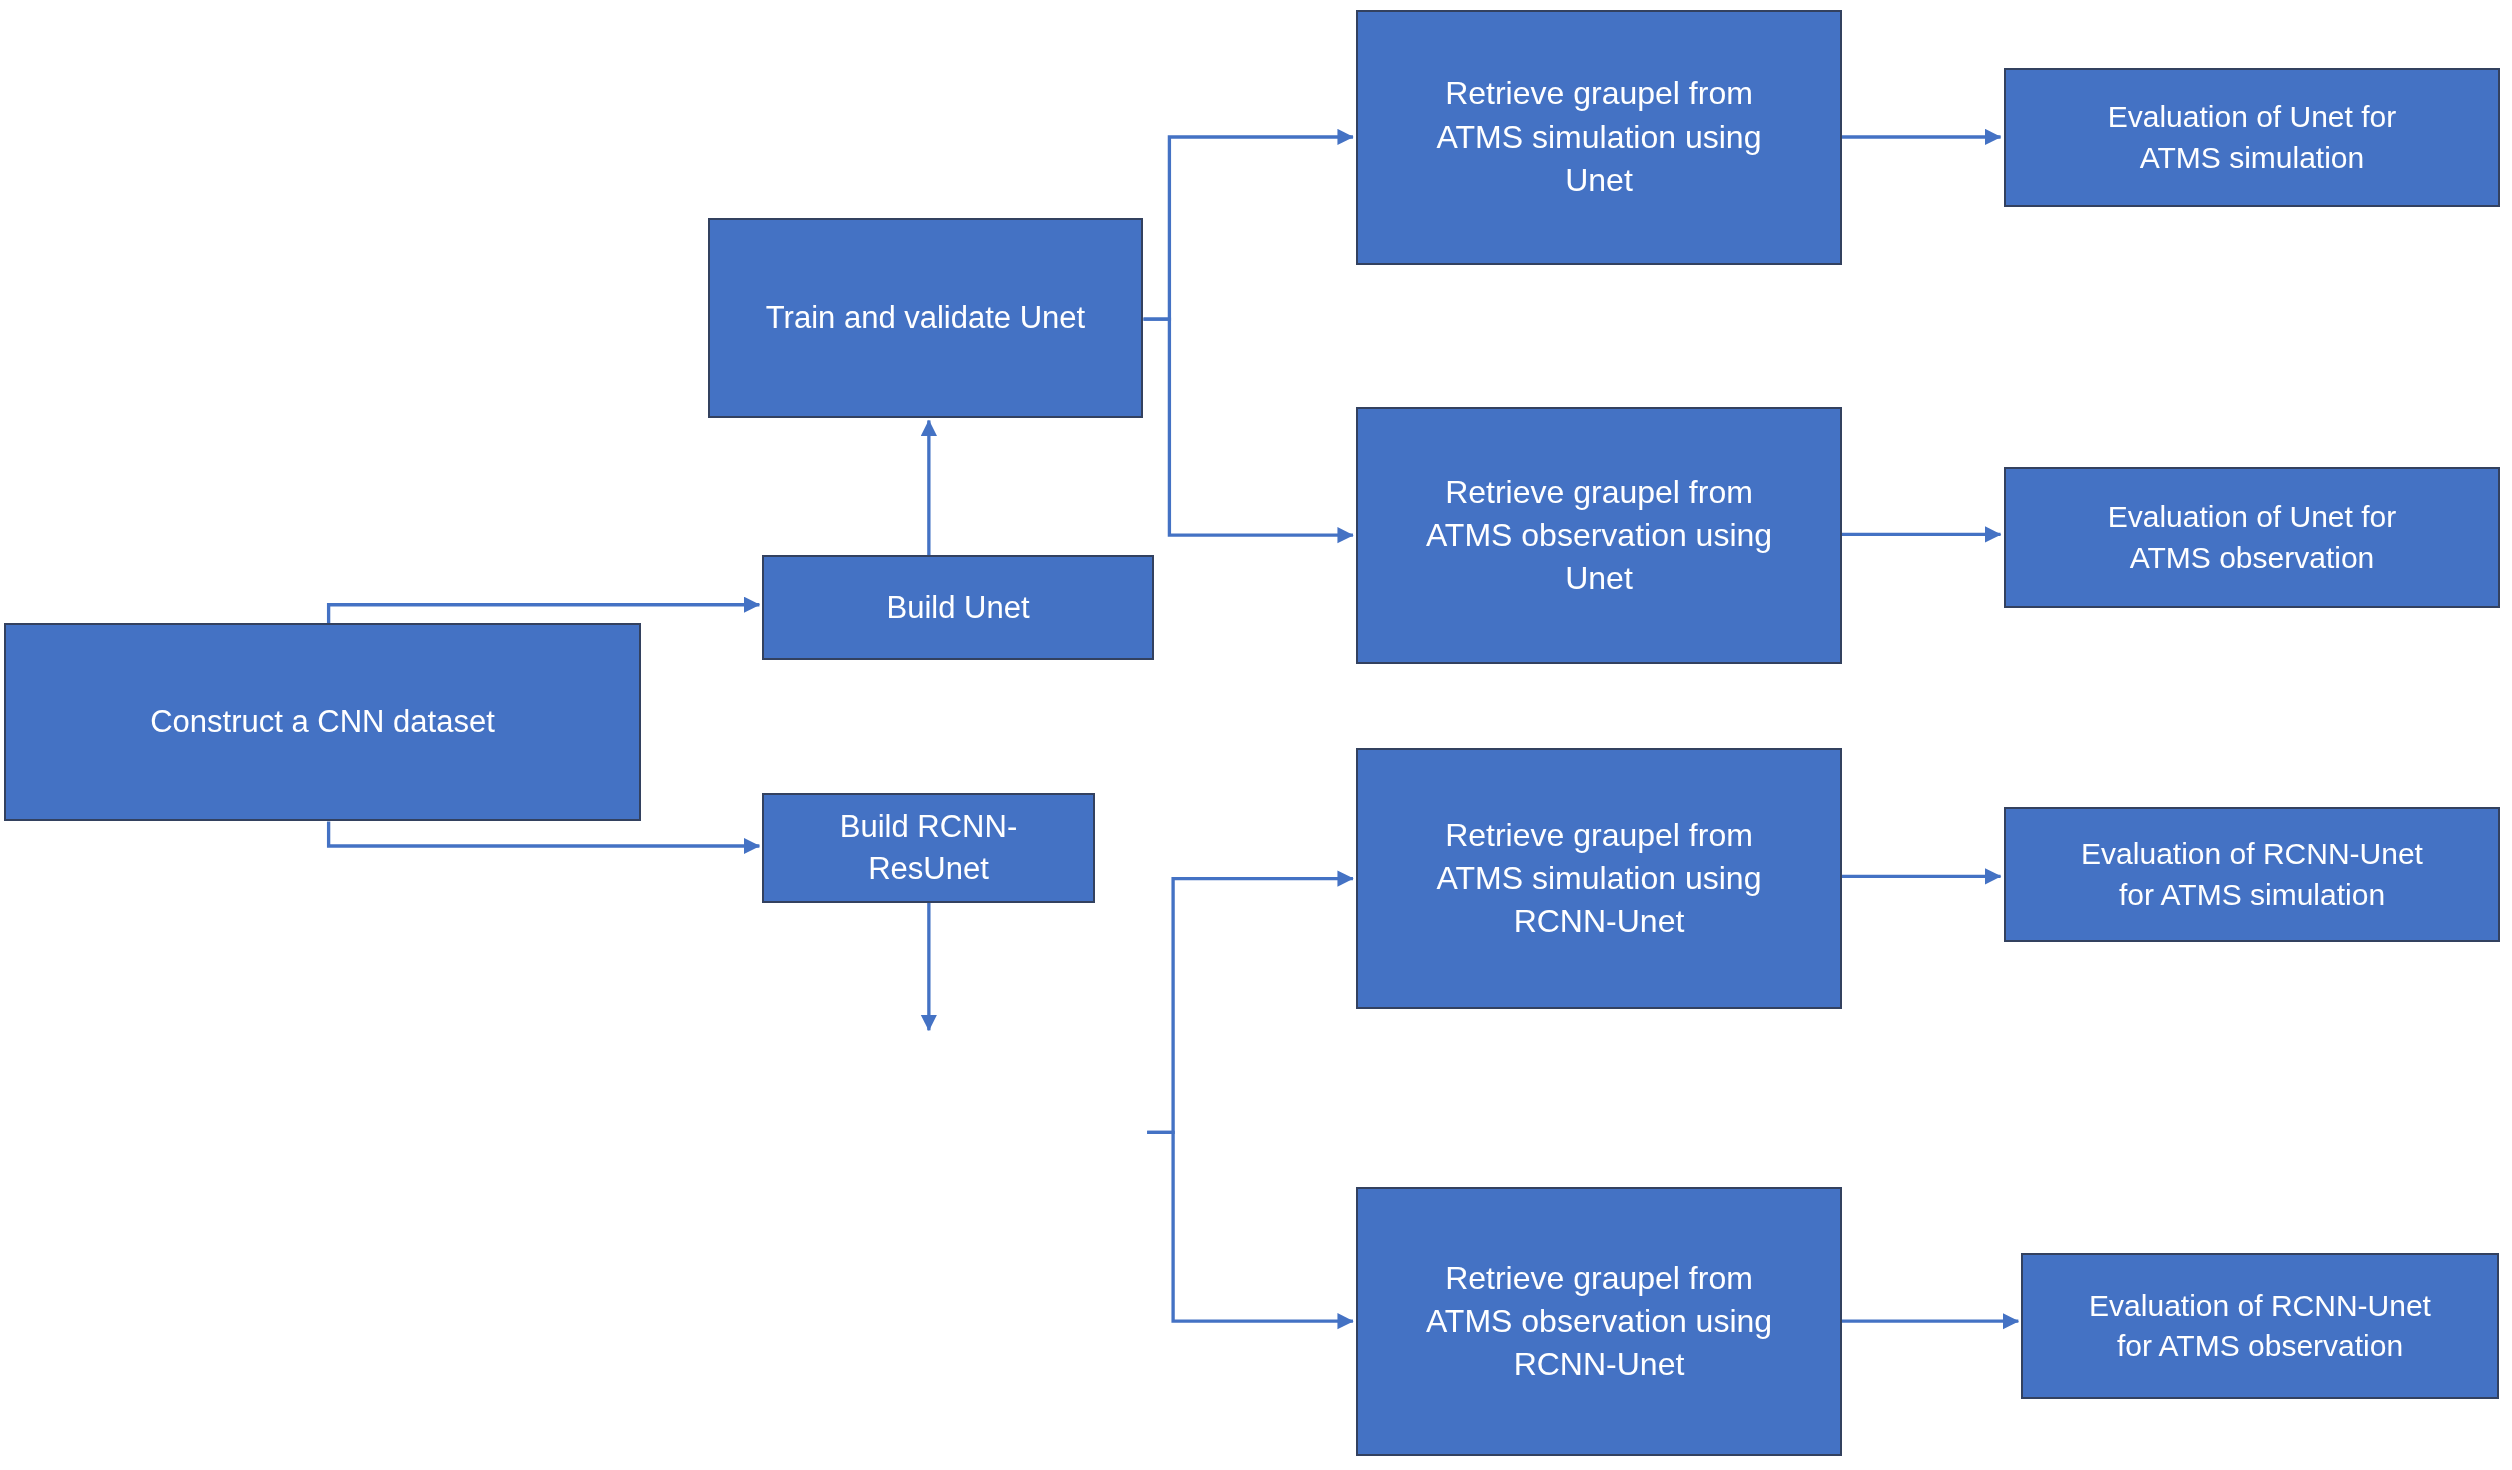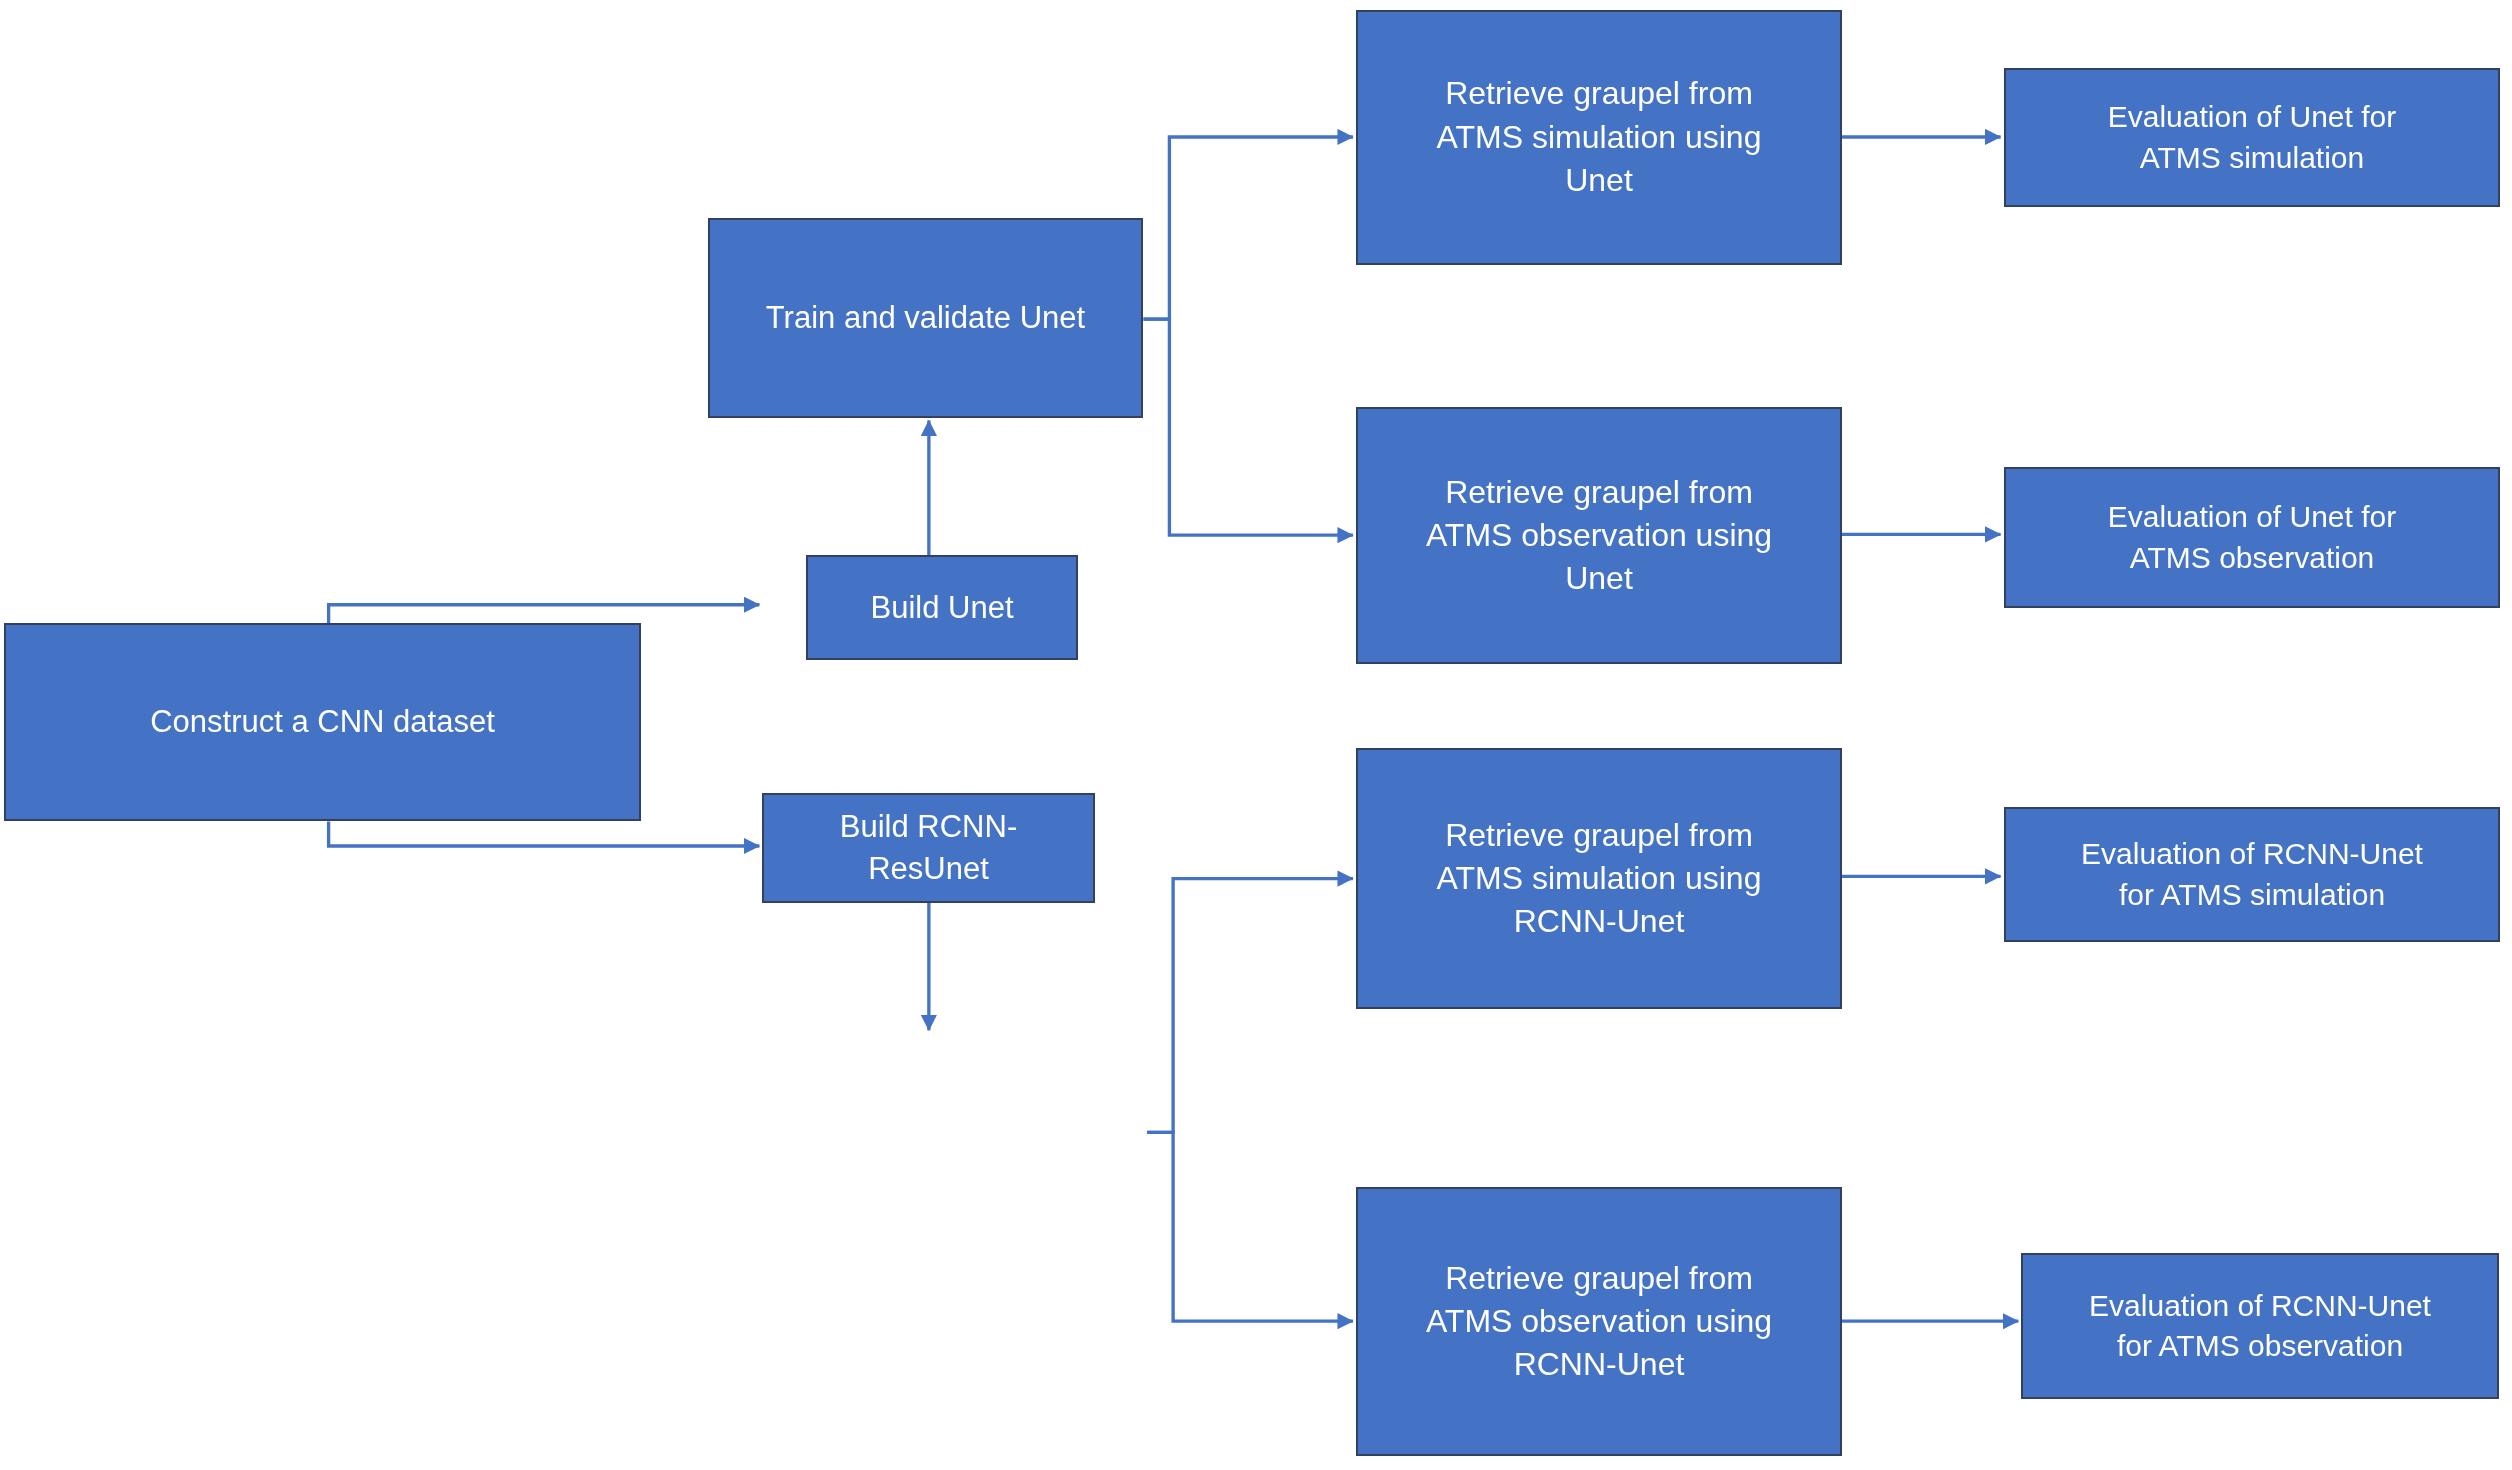--- a/index.html
+++ b/index.html
@@ -64,21 +64,21 @@
     <polyline class="edge" points="2488,185 2703,185" marker-end="url(#arrow)"></polyline>
     <polyline class="edge" points="2488,722 2703,722" marker-end="url(#arrow)"></polyline>
     <polyline class="edge" points="2488,1184 2703,1184" marker-end="url(#arrow)"></polyline>
     <polyline class="edge" points="2487,1785 2727,1785" marker-end="url(#arrow)"></polyline>
   </svg>
 
   <div class="node fs-42" style="left:4px; top:623px; width:637px; height:198px;">
     <span class="label">Construct a CNN dataset</span>
   </div>
 
-  <div class="node fs-42" style="left:762px; top:555px; width:272px; height:105px;margin-left:44px;">
+  <div class="node fs-42" style="left:762px; top:555px; width:392px; height:105px;">
     <span class="label">Build Unet</span>
   </div>
 
   <div class="node fs-42" style="left:762px; top:793px; width:333px; height:110px;">
     <span class="label">Build RCNN-
 ResUnet</span>
   </div>
 
   <div class="node fs-42" style="left:708px; top:218px; width:435px; height:200px;">
     <span class="label">Train and validate Unet</span>

